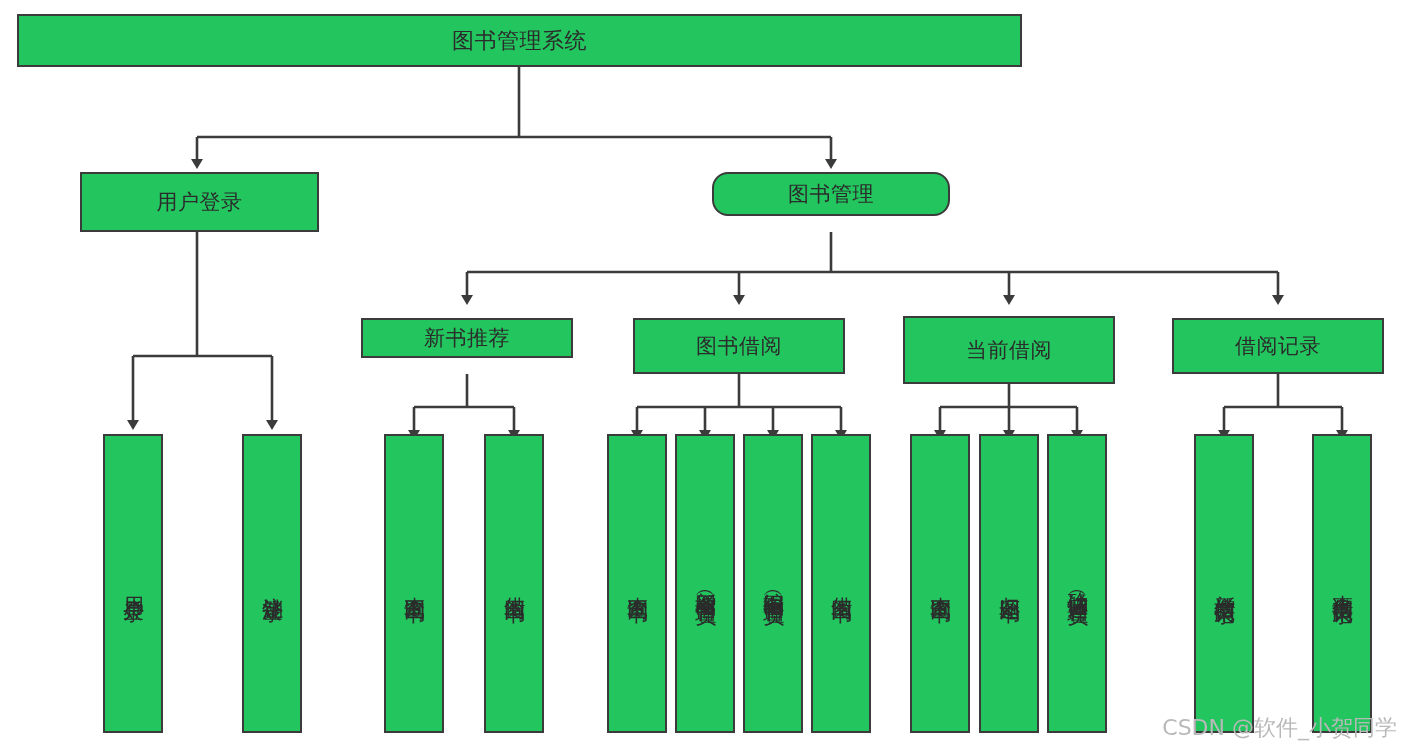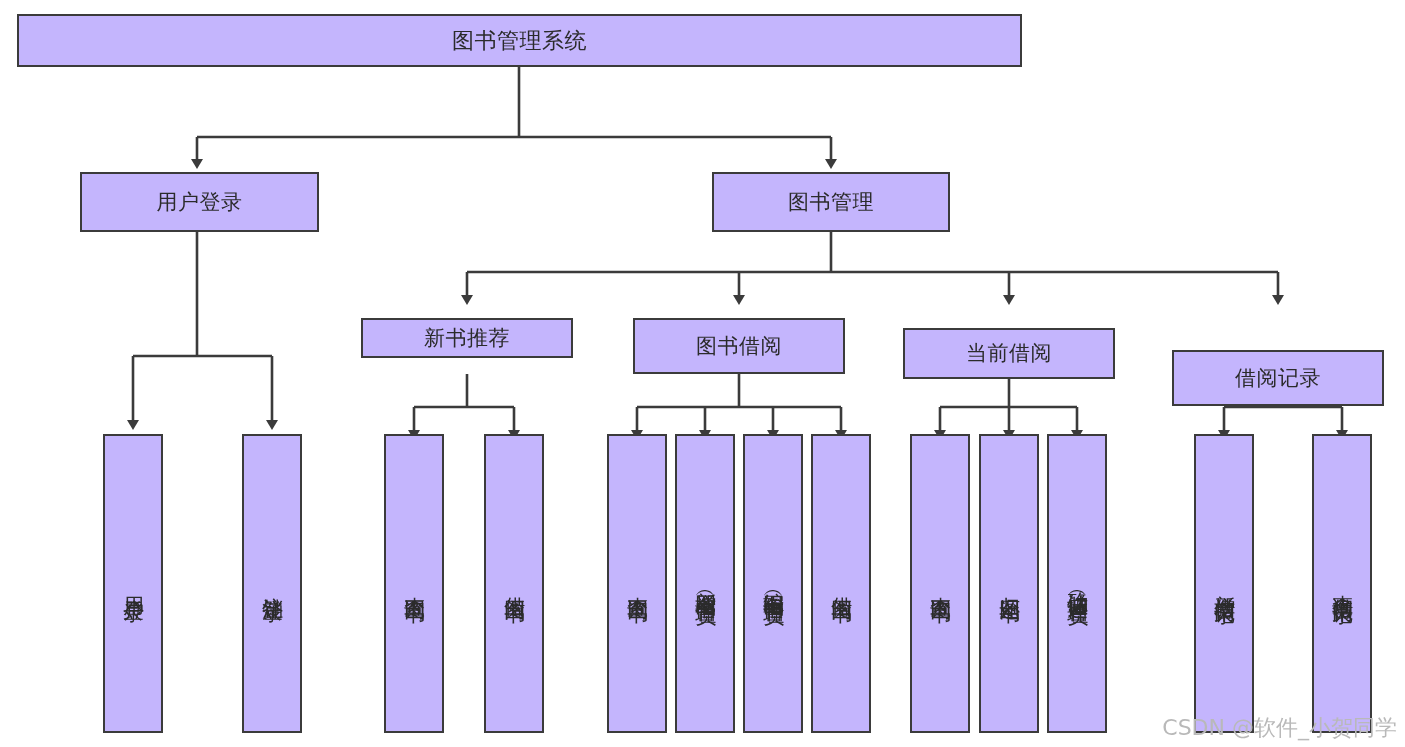--- a/index.html
+++ b/index.html
@@ -21,21 +21,21 @@
     position: absolute;
     left: 0;
     top: 0;
     width: 1405px;
     height: 747px;
     pointer-events: none;
   }
   .node {
     position: absolute;
     box-sizing: border-box;
-    background: #c4b5fd;
+    background: #22c55e;
     border: 2px solid #3b3b3b;
     display: flex;
     align-items: center;
     justify-content: center;
     color: #2b2b2b;
     z-index: 2;
   }
   .node .label {
     display: block;
     text-align: center;
@@ -128,37 +128,37 @@
   </svg>
 
   <div class="node root horiz" style="left:17px; top:14px; width:1005px; height:53px;">
     <span class="label">图书管理系统</span>
   </div>
 
   <div class="node horiz" style="left:80px; top:172px; width:239px; height:60px;">
     <span class="label">用户登录</span>
   </div>
 
-  <div class="node horiz" style="left:712px; top:172px; width:238px; height:60px;">
+  <div class="node horiz" style="left:712px; top:172px; width:238px; height:44px;border-radius:16px;">
     <span class="label">图书管理</span>
   </div>
 
   <div class="node horiz" style="left:361px; top:318px; width:212px; height:40px;">
     <span class="label">新书推荐</span>
   </div>
 
   <div class="node horiz" style="left:633px; top:318px; width:212px; height:56px;">
     <span class="label">图书借阅</span>
   </div>
 
-  <div class="node horiz" style="left:903px; top:328px; width:212px; height:51px;">
+  <div class="node horiz" style="left:903px; top:316px; width:212px; height:68px;">
     <span class="label">当前借阅</span>
   </div>
 
-  <div class="node horiz" style="left:1172px; top:318px; width:212px; height:56px;margin-top:32px;">
+  <div class="node horiz" style="left:1172px; top:318px; width:212px; height:56px;">
     <span class="label">借阅记录</span>
   </div>
 
   <div class="node vert" style="left:103px; top:434px; width:60px; height:299px;">
     <span class="label">用户登录</span>
   </div>
 
   <div class="node vert" style="left:242px; top:434px; width:60px; height:299px;">
     <span class="label">注销登录</span>
   </div>

